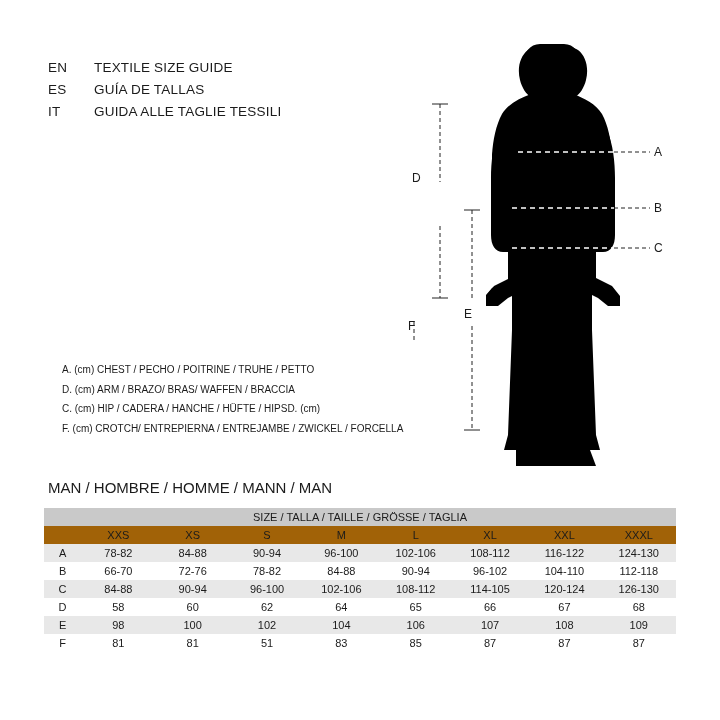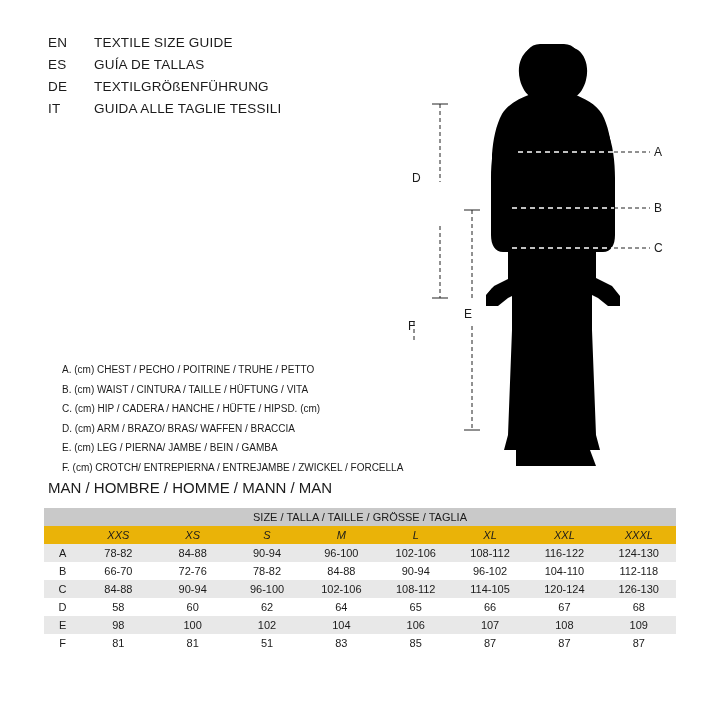--- a/index.html
+++ b/index.html
@@ -18,21 +18,21 @@
   .page {
     position: relative;
     width: 720px;
     height: 720px;
   }
 
   
   .titles {
     position: absolute;
     left: 48px;
-    top: 35px;
+    top: 60px;
     width: 380px;
   }
   .title-row {
     display: flex;
     align-items: baseline;
     height: 22px;
     font-size: 13.5px;
     letter-spacing: .2px;
   }
   .title-lang {
@@ -102,23 +102,22 @@
   }
   .hdr-row td {
     background: #c9c9c9;
     text-align: left;
     padding-left: 6px;
     height: 18px;
     font-size: 11px;
     margin-left: 45px;
   }
   .sub-row td {
-    background: #eab308;
+    background: #a16207;
     height: 20px;
-    font-style: italic;
   }
   .row-alt td { background: #e8e8e8; }
   .row-plain td { background: #ffffff; }
   .col-label {
     width: 34px;
     text-align: center;
   }
   .measure-col { width: 68px; }
 </style>
 </head>
@@ -129,35 +128,29 @@
   <div class="titles">
     <div class="title-row">
       <span class="title-lang">EN</span>
       <span class="title-text">TEXTILE SIZE GUIDE</span>
     </div>
     <div class="title-row">
       <span class="title-lang">ES</span>
       <span class="title-text">GUÍA DE TALLAS</span>
     </div>
     <div class="title-row">
-      <span class="title-lang">DE</span>
-      <span class="title-text">TEXTILGRÖßENFÜHRUNG</span>
-    </div>
-    <div class="title-row">
       <span class="title-lang">IT</span>
       <span class="title-text">GUIDA ALLE TAGLIE TESSILI</span>
     </div>
   </div>
 
   <div class="legend">
     <div class="legend-row">A. (cm) CHEST / PECHO / POITRINE / TRUHE / PETTO</div>
-    <div class="legend-row">B. (cm) WAIST / CINTURA / TAILLE / HÜFTUNG / VITA</div>
+    <div class="legend-row">D. (cm) ARM / BRAZO/ BRAS/ WAFFEN / BRACCIA</div>
     <div class="legend-row">C. (cm) HIP / CADERA / HANCHE / HÜFTE / HIPSD. (cm)</div>
-    <div class="legend-row">D. (cm) ARM / BRAZO/ BRAS/ WAFFEN / BRACCIA</div>
-    <div class="legend-row">E. (cm) LEG / PIERNA/ JAMBE / BEIN / GAMBA</div>
     <div class="legend-row">F. (cm) CROTCH/ ENTREPIERNA / ENTREJAMBE / ZWICKEL / FORCELLA</div>
   </div>
   <div class="legend-note">MAN / HOMBRE / HOMME / MANN / MAN</div>
 
   <div class="figure">
     <svg width="300" height="460" viewBox="0 0 300 460" xmlns="http://www.w3.org/2000/svg">
 
       <g>
 
         <path d="M140 14 C130 14 123 23 123 35 C123 45 126 53 131 57

